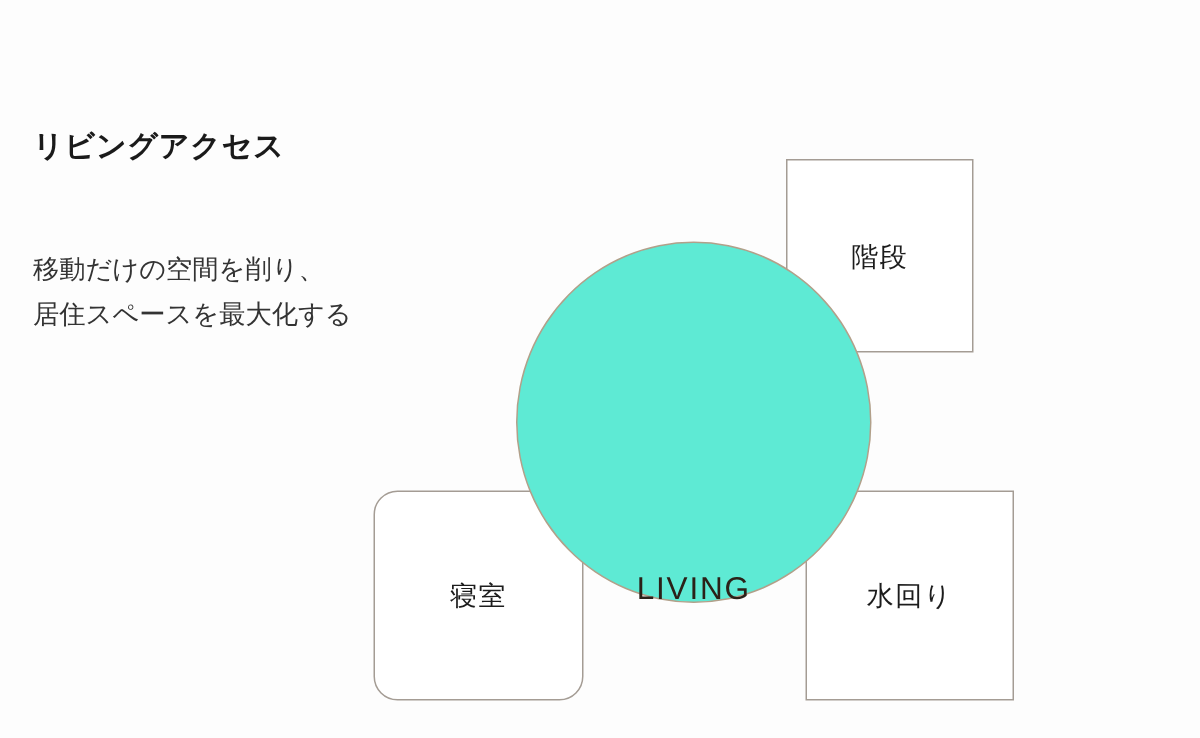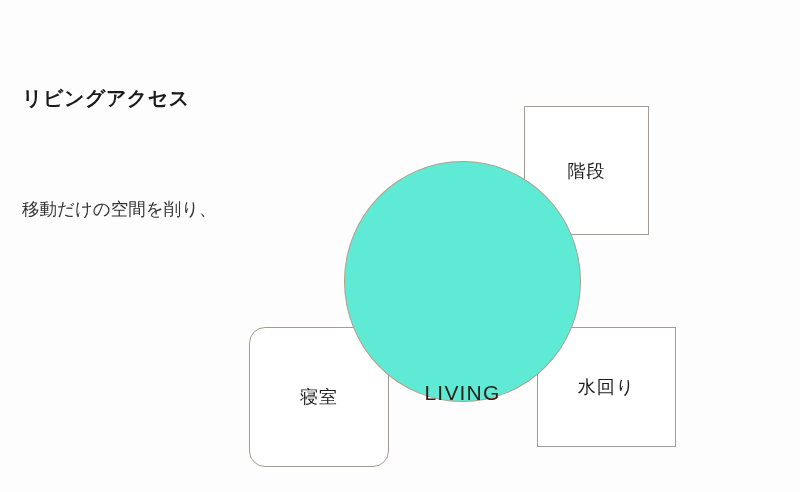--- a/index.html
+++ b/index.html
@@ -41,21 +41,20 @@
   }
   #body-copy {
     position: absolute;
     left: 22px;
     top: 164px;
     font-size: 17.5px;
     font-weight: normal;
     line-height: 30px;
     color: #333333;
     white-space: nowrap;
-    margin-top: 30px;
   }
   #body-copy .line { display: block; }
 
   
   #diagram {
     position: absolute;
     left: 0;
     top: 0;
     width: 800px;
     height: 492px;
@@ -88,21 +87,21 @@
     top: 327px;
     width: 140px;
     height: 140px;
     z-index: 1;
     border-radius: 16px;
   }
   #box-water {
     left: 537px;
     top: 327px;
     width: 139px;
-    height: 120px;
+    height: 140px;
     z-index: 1;
   }
 
   #living-circle {
     position: absolute;
     left: 344px;
     top: 161px;
     width: 237px;
     height: 241px;
     box-sizing: border-box;
@@ -126,20 +125,21 @@
 </head>
 <body>
 
 <div id="slide">
 
 
   <div id="subtitle">リビングアクセス</div>
 
   <div id="body-copy">
     <span class="line">移動だけの空間を削り、</span>
+    <span class="line">居住スペースを最大化する</span>
   </div>
 
   <div id="diagram">
 
     <div id="box-stairs" class="room-box">
       <span class="room-label">階段</span>
     </div>
 
     <div id="box-bedroom" class="room-box">
       <span class="room-label">寝室</span>

